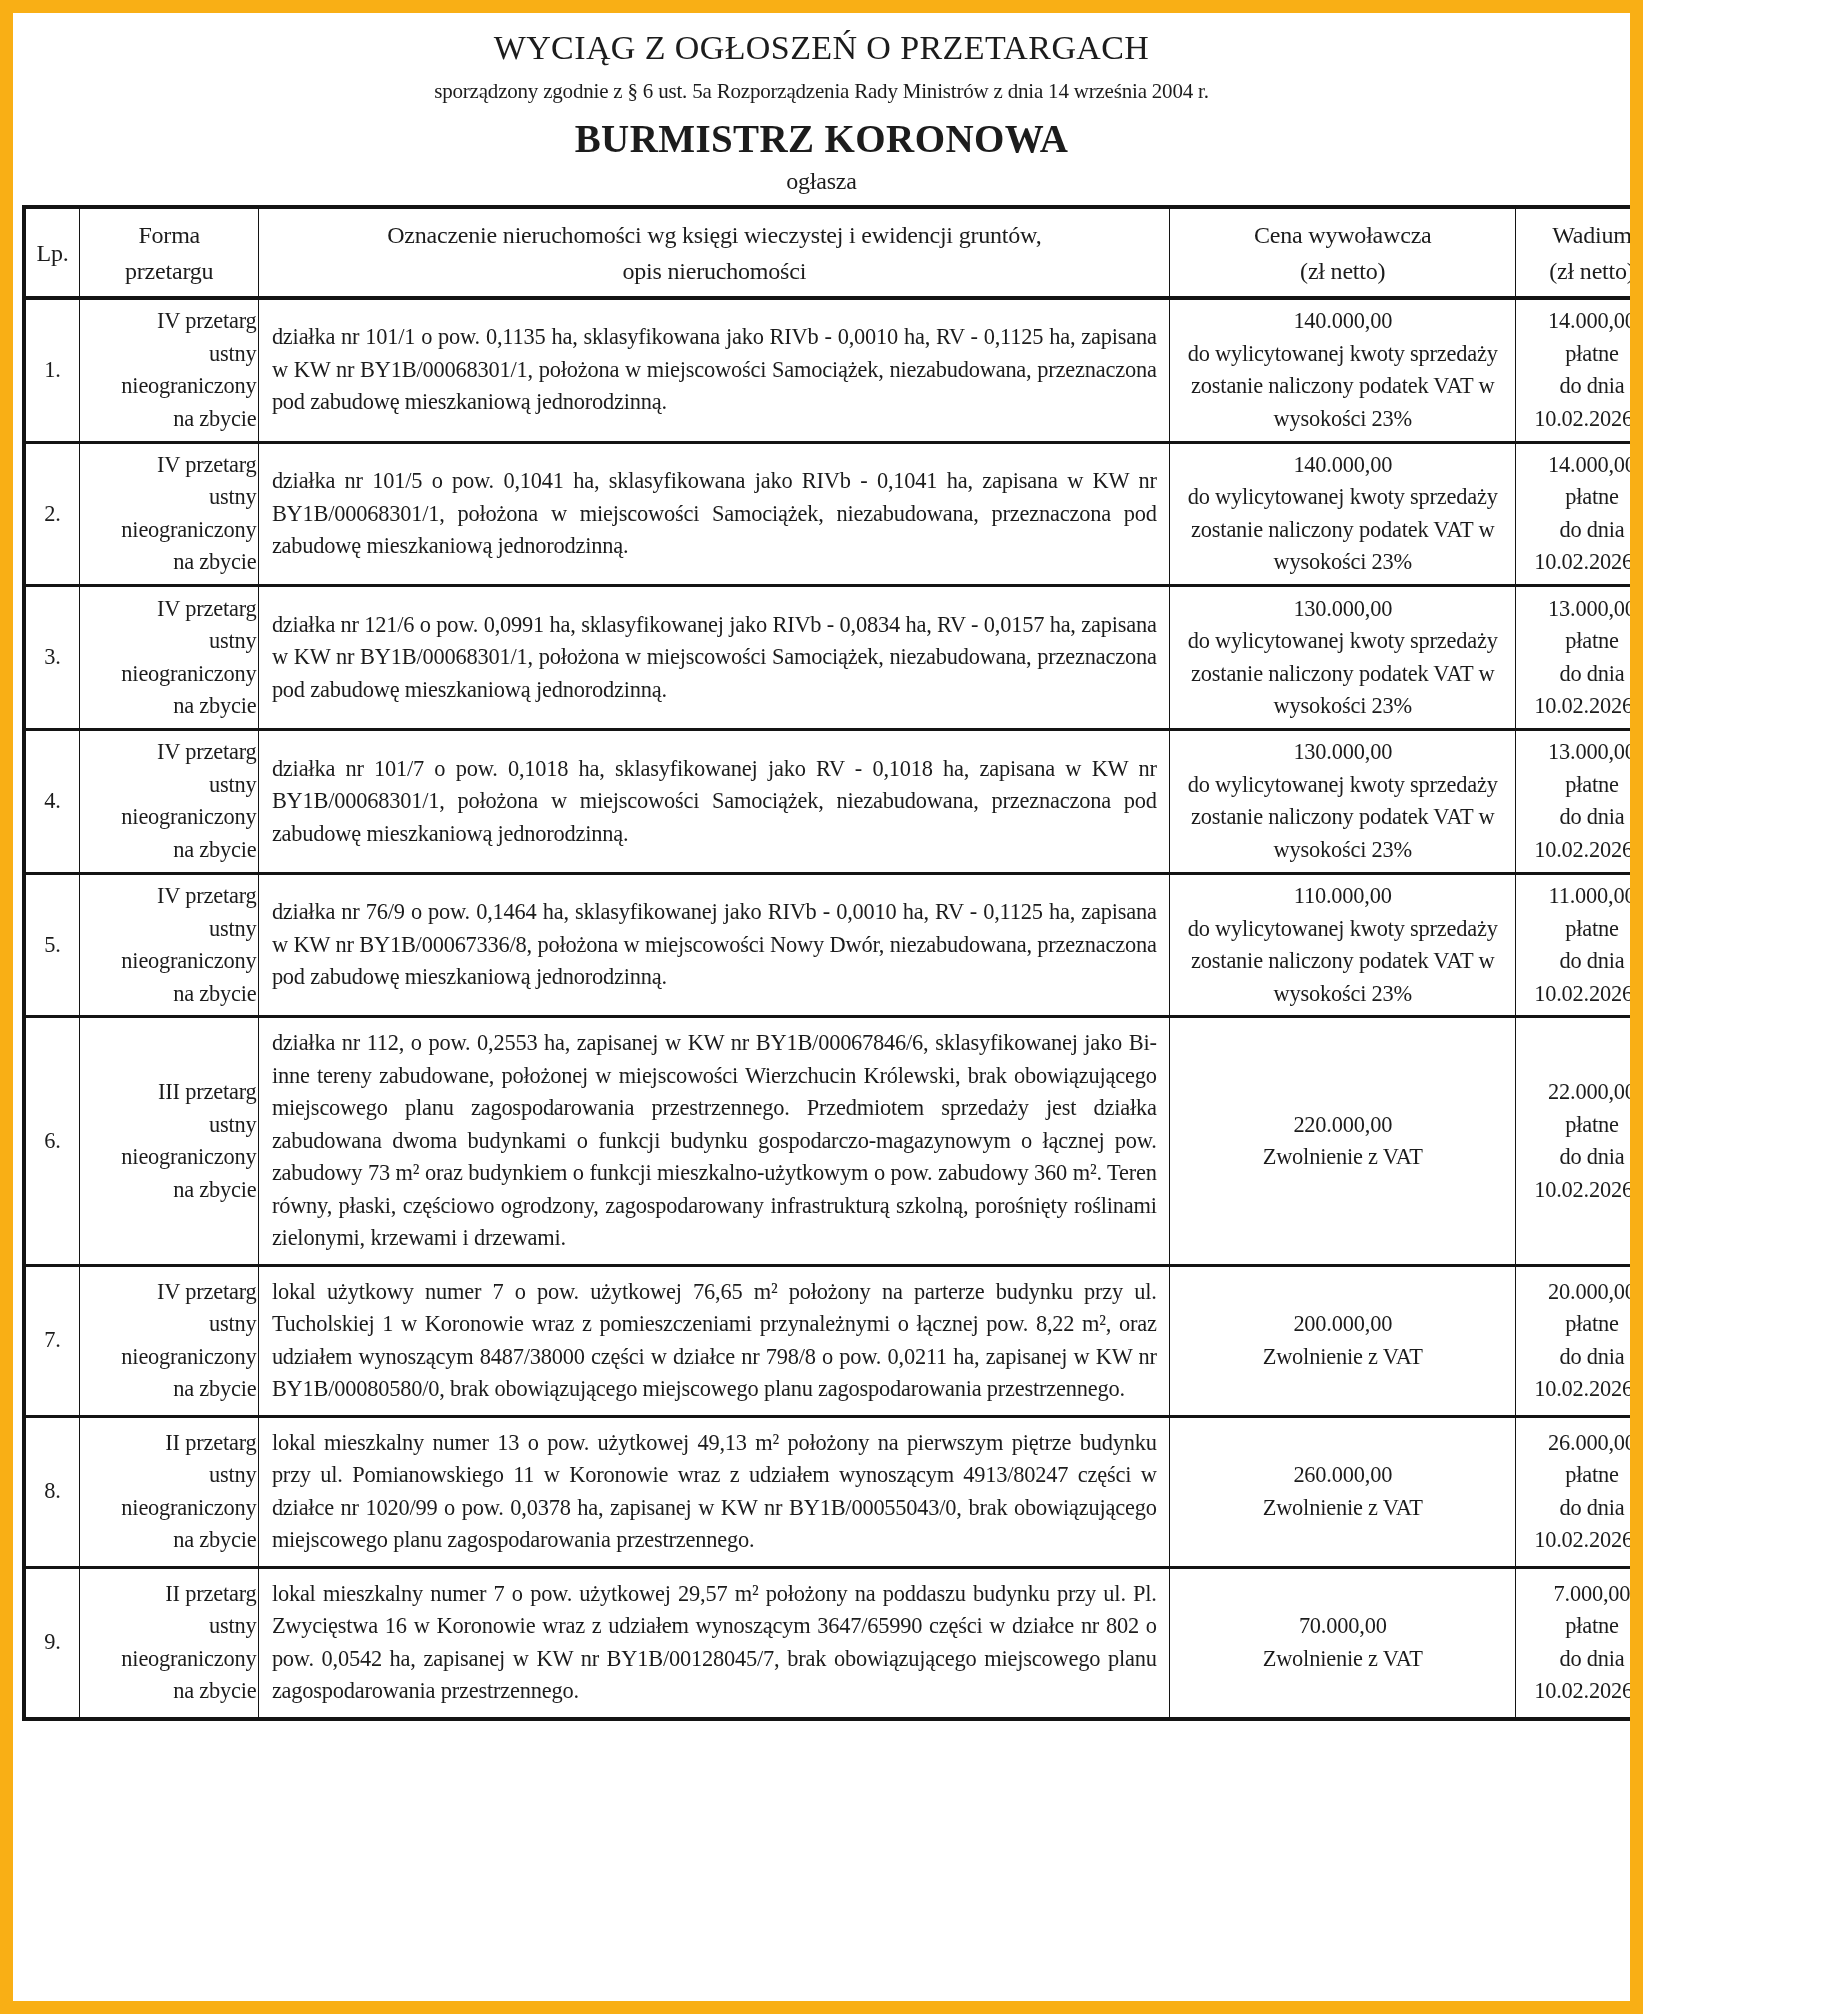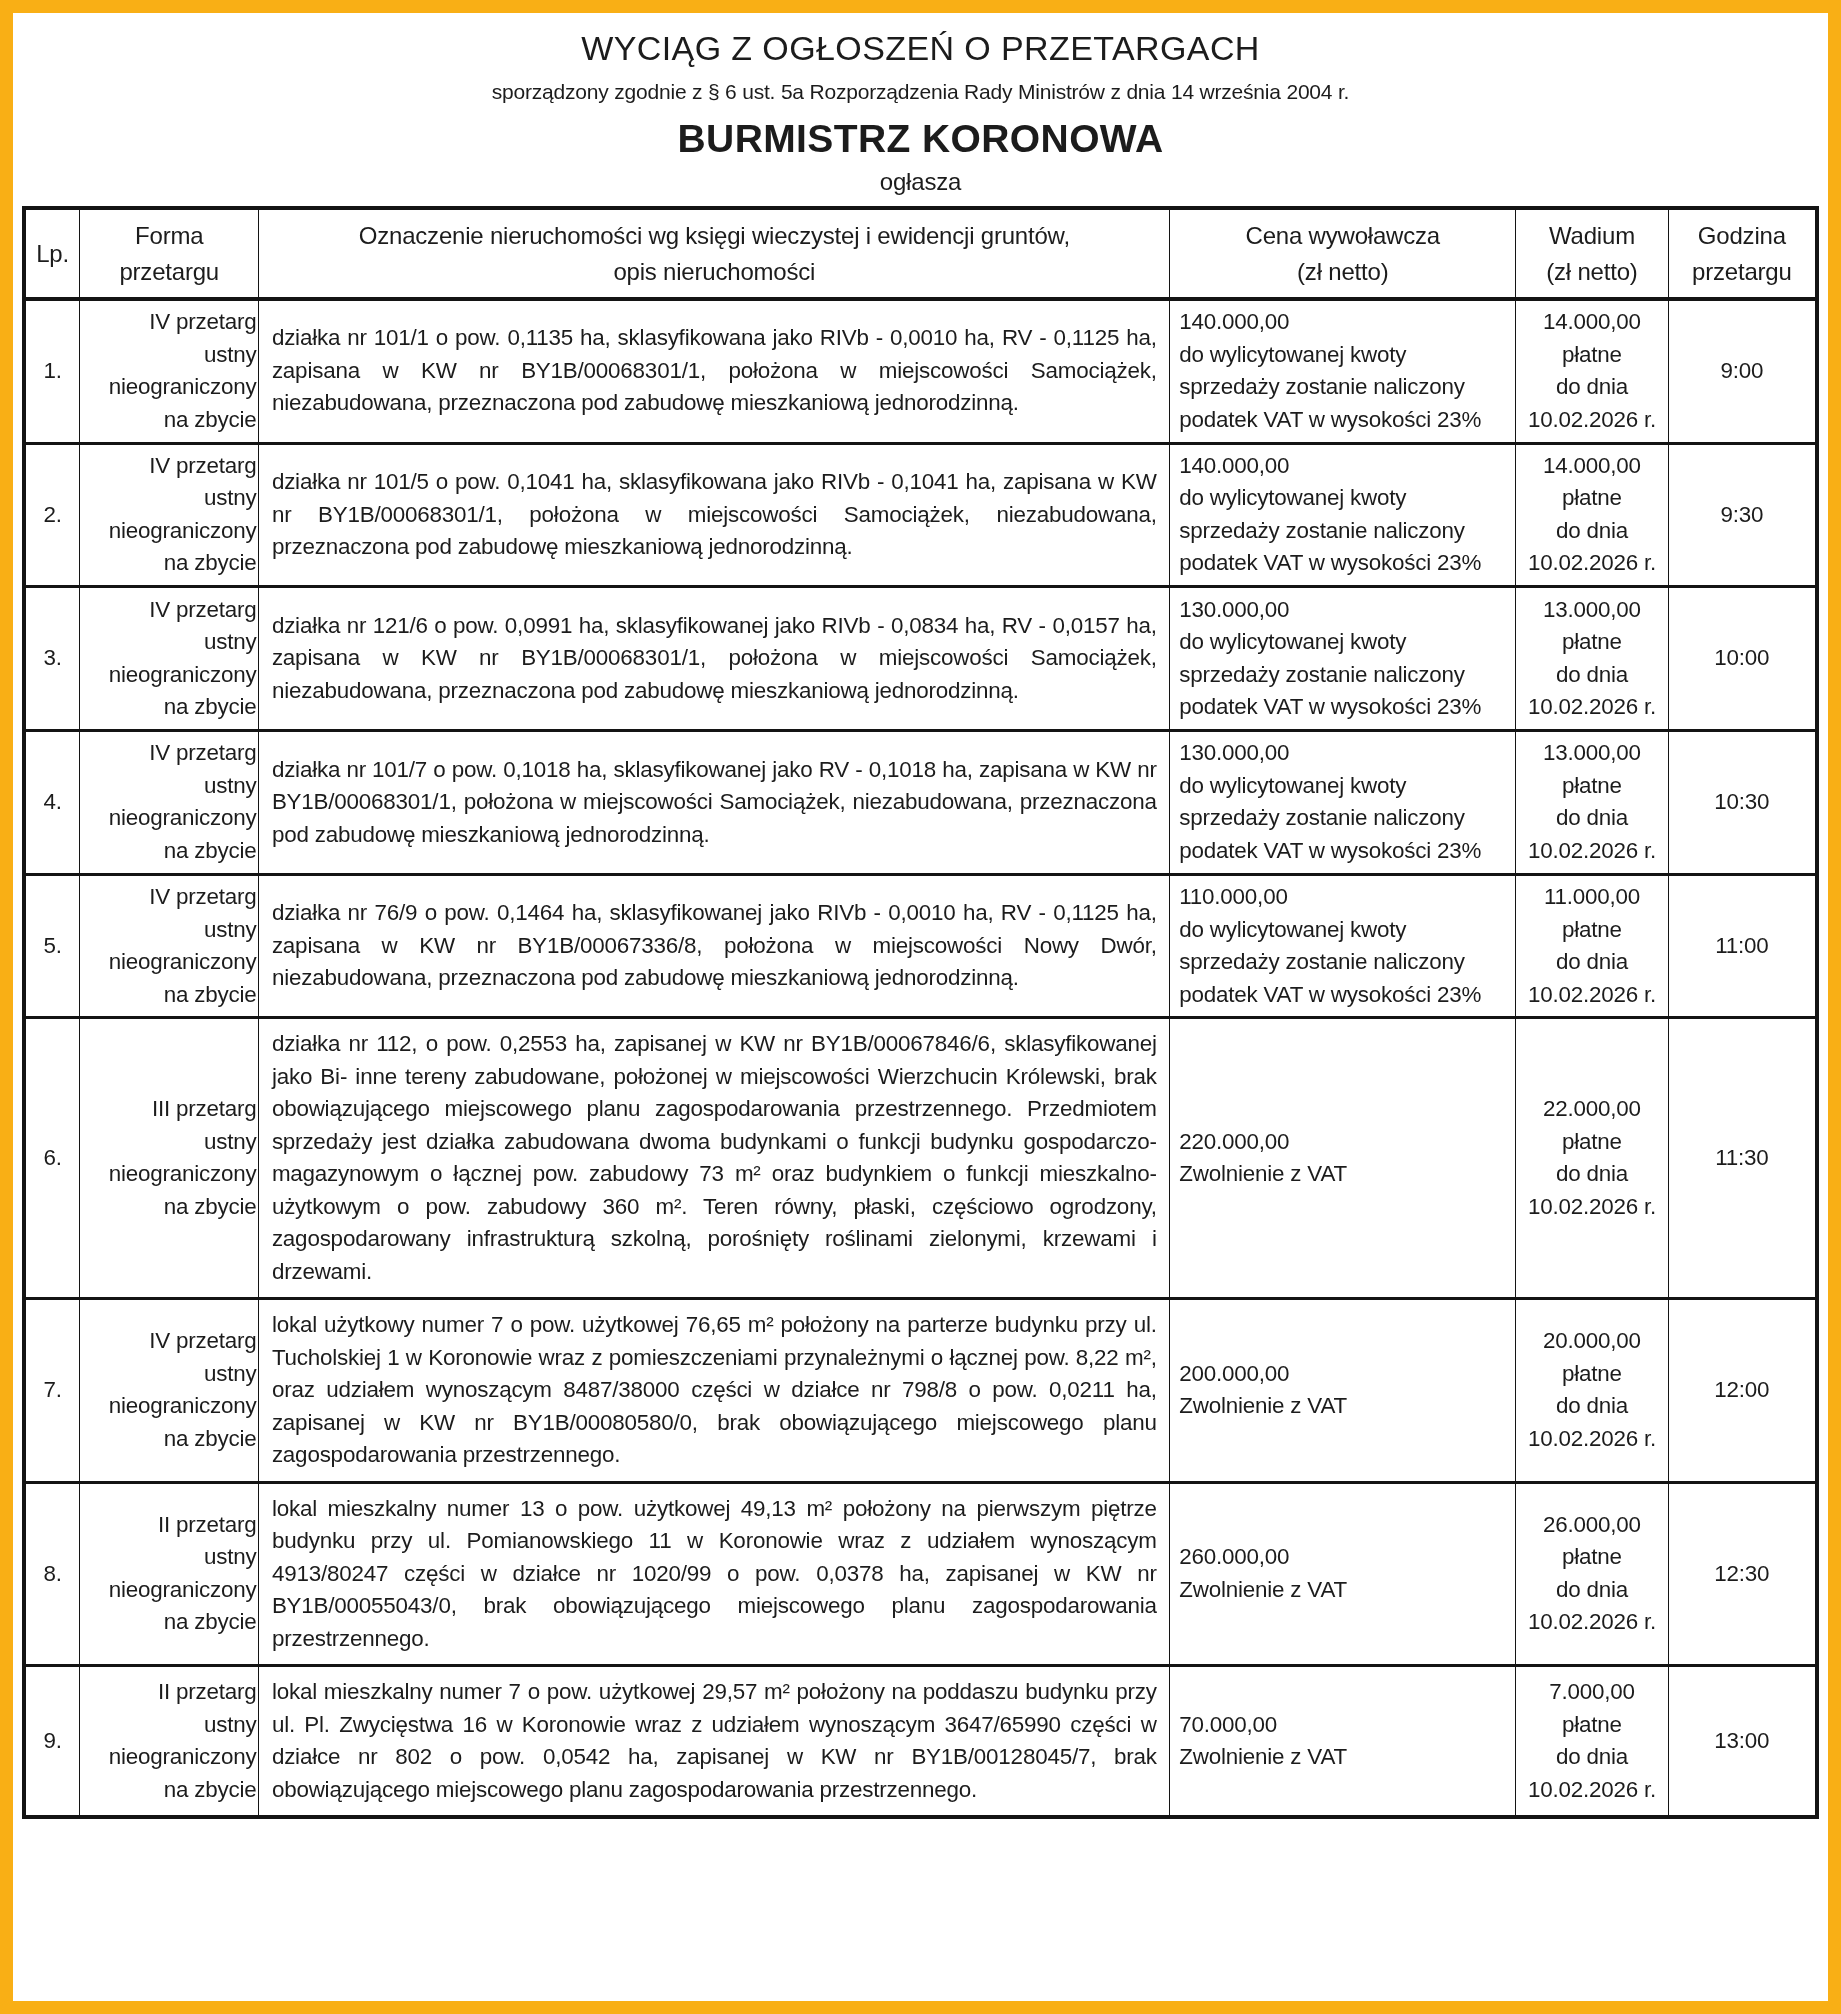--- a/index.html
+++ b/index.html
@@ -1,22 +1,22 @@
 <!DOCTYPE html>
 <html lang="pl" style="font-size:14.3px"><head>
 <meta charset="utf-8">
 <style>
   html, body { margin: 0; padding: 0; background: #ffffff; }
   .page {
-    width: 1841px;
+    width: 1643px;
     height: 2014px;
     box-sizing: border-box;
     border: 13.4px solid #F9AF15;
     background: #ffffff;
-    font-family: Liberation Sans, sans-serif;
+    font-family: Liberation Serif, serif;
     color: #1c1c1c;
     padding: 3.6px 9px 9px 9px;
     overflow: hidden;
     letter-spacing: -0.2px;
   }
   
   .doc-header { text-align: center; }
   .doc-title {
     font-size: 34px;
     margin-top: 12.5px;
@@ -57,21 +57,21 @@
     text-align: center;
     white-space: pre-line;
     line-height: 1.5;
     padding: 7.2px 3.6px;
     border-bottom-width: 4.5px;
   }
   table.tenders td { line-height: 1.45; }
   .c-lp      { text-align: center; padding: 3.6px 1.8px; }
   .c-forma   { text-align: right; white-space: pre-line; padding: 5.4px 1.8px; }
   .c-opis    { text-align: justify; padding: 9px 12.5px; }
-  .c-cena    { white-space: pre-line; padding: 5.4px 9px; }
+  .c-cena    { text-align: center; white-space: pre-line; padding: 5.4px 9px; }
   .c-wadium  { text-align: center; white-space: pre-line; padding: 5.4px 3.6px; }
   .c-godzina { text-align: center; padding: 3.6px 1.8px; }
 
   
   .doc-footer { margin: 12.5px 10.7px 0 10.7px; }
   .doc-footer p {
     font-size: 24px;
     line-height: 1.5;
     text-align: justify;
     text-align-last: left;

